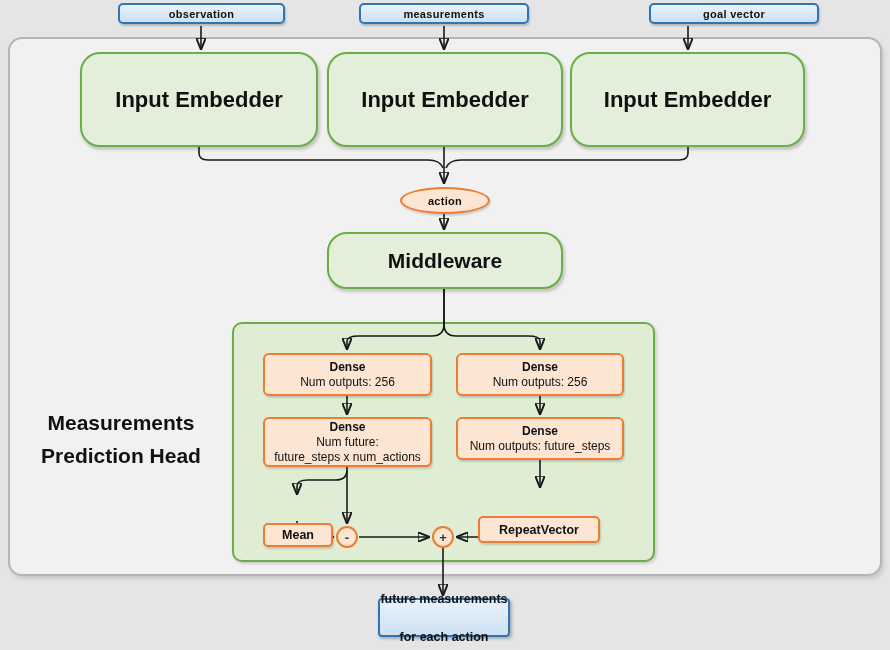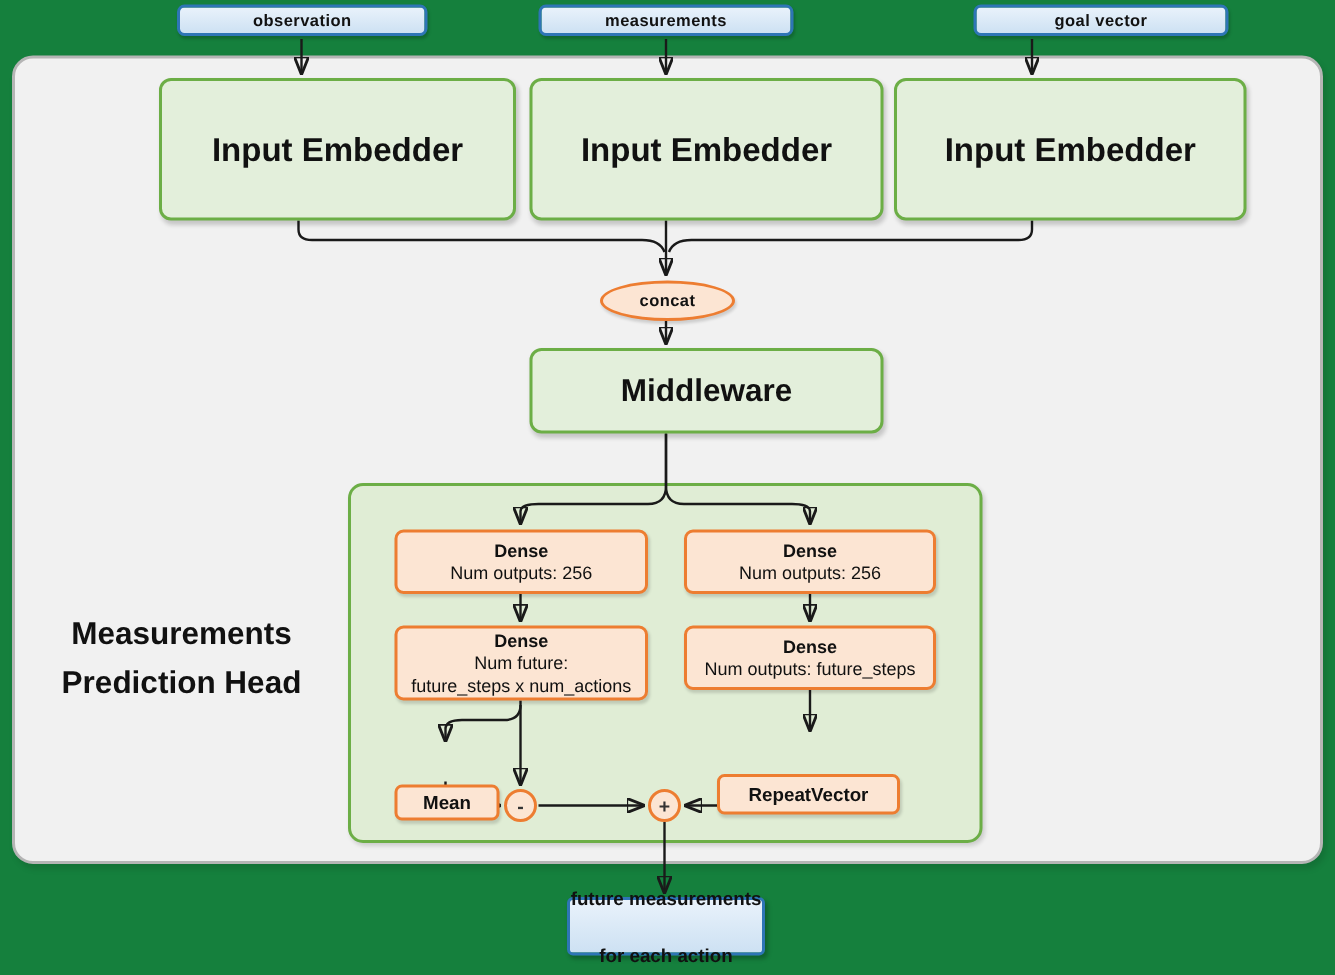--- a/index.html
+++ b/index.html
@@ -1,41 +1,40 @@
 <!DOCTYPE html>
 <html><head>
 <meta charset="utf-8">
 <style>
   html,body{margin:0;padding:0;background:#ffffff;}
   .canvas{
     position:relative;width:890px;height:650px;overflow:hidden;
-    font-family:"Liberation Sans",sans-serif;background:#15803d;
+    font-family:"Liberation Sans",sans-serif;background:#e5e5e5;
   }
   .abs{position:absolute;box-sizing:border-box;}
   .panel{
     background:#f1f1f1;border:2px solid #b5b5b5;border-radius:14px;
     box-shadow:2px 3px 4px rgba(0,0,0,0.12);
   }
   .head-panel{
     background:#e0edd5;border:2.5px solid #6cae46;border-radius:10px;
     box-shadow:1.5px 2px 3px rgba(0,0,0,0.15);
   }
   .blue-box{
     background:linear-gradient(#e9f2fb,#cde1f3);
     border:2px solid #2e75b6;border-radius:5px;
     display:flex;align-items:center;justify-content:center;
     font-weight:bold;font-size:11px;color:#111;letter-spacing:0.3px;
     box-shadow:1px 2px 2px rgba(0,0,0,0.2);
   }
   .green-box{
-    background:#e3efdb;border:2.5px solid #6cae46;border-radius:8px;
+    background:#e3efdb;border:2.5px solid #6cae46;border-radius:20px;
     display:flex;align-items:center;justify-content:center;
     font-weight:bold;font-size:22px;color:#111;
     box-shadow:1.5px 2.5px 3px rgba(0,0,0,0.18);
-    margin-left:26px;
   }
   .orange-box{
     background:#fce5d3;border:2.5px solid #ed7d31;border-radius:6px;
     display:flex;flex-direction:column;align-items:center;justify-content:center;
     color:#111;box-shadow:1px 2px 2px rgba(0,0,0,0.15);
   }
   .orange-box .t{font-weight:bold;font-size:12px;line-height:15px;}
   .orange-box .l{font-size:12px;line-height:15px;}
   .orange-box .l:empty{display:none;}
   .ellipse{
@@ -149,21 +148,21 @@
     <span>Input Embedder</span>
   </div>
   <div class="abs green-box" style="left:327px;top:52px;width:236px;height:95px;">
     <span>Input Embedder</span>
   </div>
   <div class="abs green-box" style="left:570px;top:52px;width:235px;height:95px;">
     <span>Input Embedder</span>
   </div>
 
   <div class="abs ellipse" style="left:400px;top:187px;width:90px;height:27px;">
-    <span>concat</span>
+    <span>action</span>
   </div>
 
   <div class="abs green-box" style="left:327px;top:232px;width:236px;height:57px;font-size:21px;">
     <span>Middleware</span>
   </div>
 
   <div class="abs head-label" style="left:14px;top:406px;width:214px;">
     <div>Measurements</div>
     <div>Prediction Head</div>
   </div>

